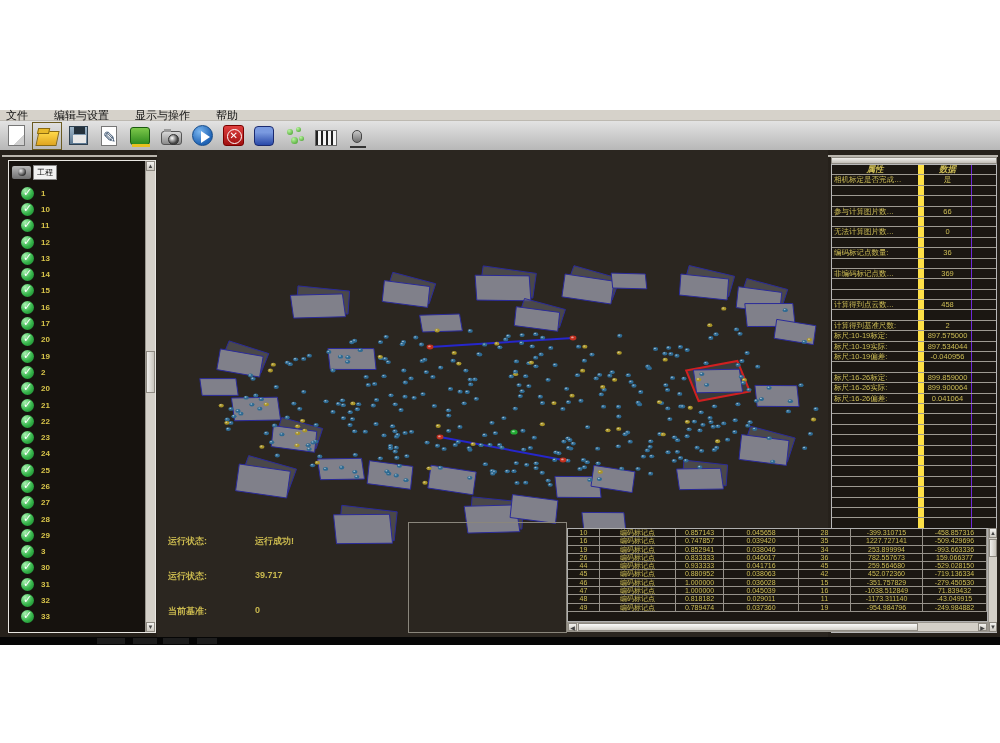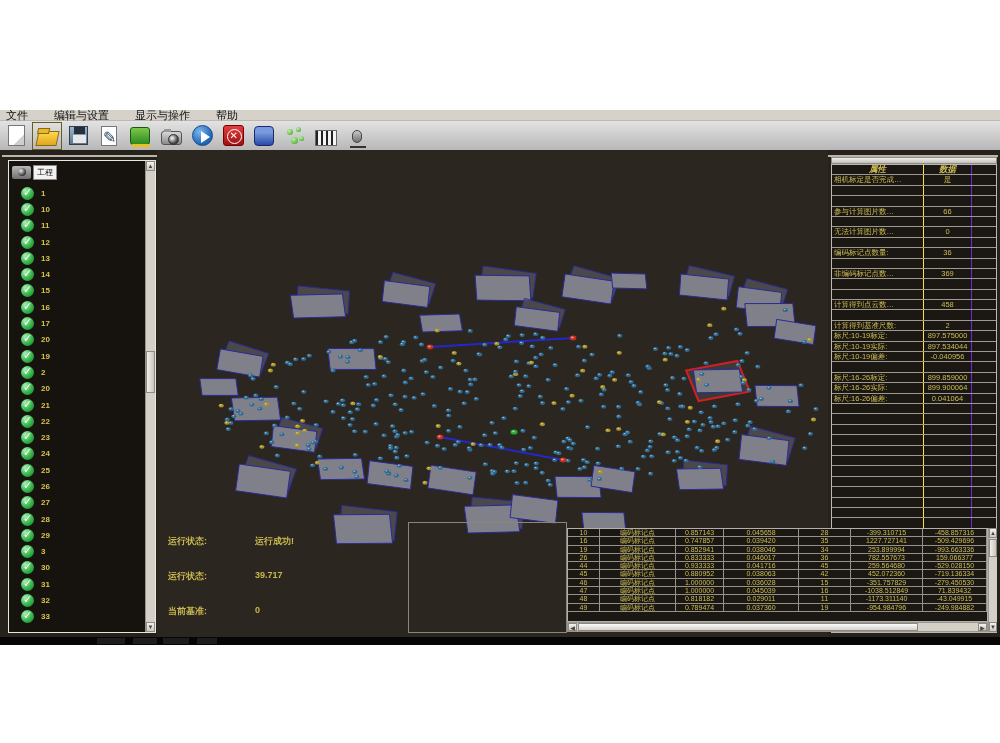--- a/index.html
+++ b/index.html
@@ -52,21 +52,21 @@
 
   
   #canvas-svg { position:absolute; left:157px; top:0; width:671px; height:487px; }
 
   
   #right-strip { position:absolute; left:831px; top:7px; width:166px; height:7px;
     background:linear-gradient(#f0efec,#c2beb6); border:1px solid #8e8a82; }
   #right-panel { position:absolute; left:831px; top:14px; width:166px; height:469px;
     border:1px solid #b8b8b8; background:#1b1712; overflow:hidden; }
   .rp-row { display:flex; height:10.4px; border-bottom:1px solid #9e9a92; }
-  .rp-label { width:92px; border-right:1px solid #fde047; color:#cdbd55; font-size:7.5px; line-height:9.5px; padding-left:2px; overflow:hidden; white-space:nowrap; }
+  .rp-label { width:92px; border-right:6px solid #fde047; color:#cdbd55; font-size:7.5px; line-height:9.5px; padding-left:2px; overflow:hidden; white-space:nowrap; }
   .rp-value { width:48px; border-right:1px solid #6d28d9; color:#cdbd55; font-size:7.5px; line-height:9.5px; text-align:center; overflow:hidden; white-space:nowrap; }
   .rp-third { flex:1; }
   .rp-row.header .rp-label, .rp-row.header .rp-value { font-style:italic; font-weight:bold; font-size:8.5px; text-align:center; padding-left:0; }
 
   
   #status-block { position:absolute; left:168px; top:385px; width:220px; }
   .status-row { display:flex; margin-bottom:22px; }
   .status-label { width:62px; color:#c9b84e; font-size:9px; font-weight:bold; }
   .status-value { color:#c9b84e; font-size:9px; font-weight:bold; margin-left:25px; }
 

